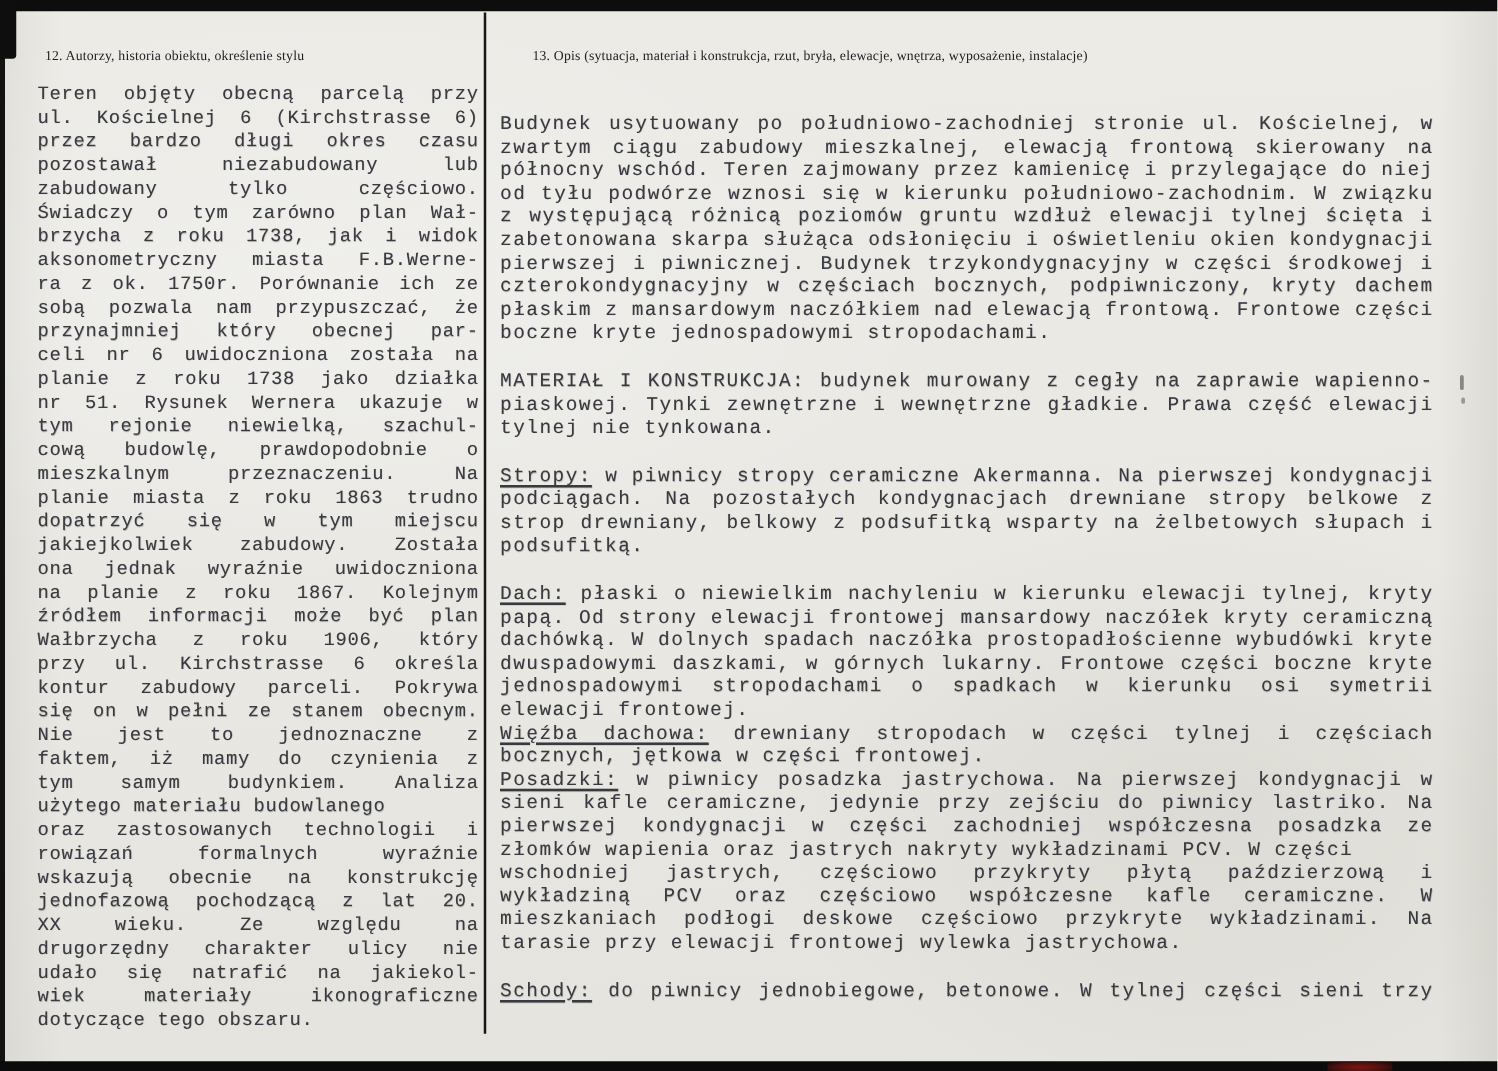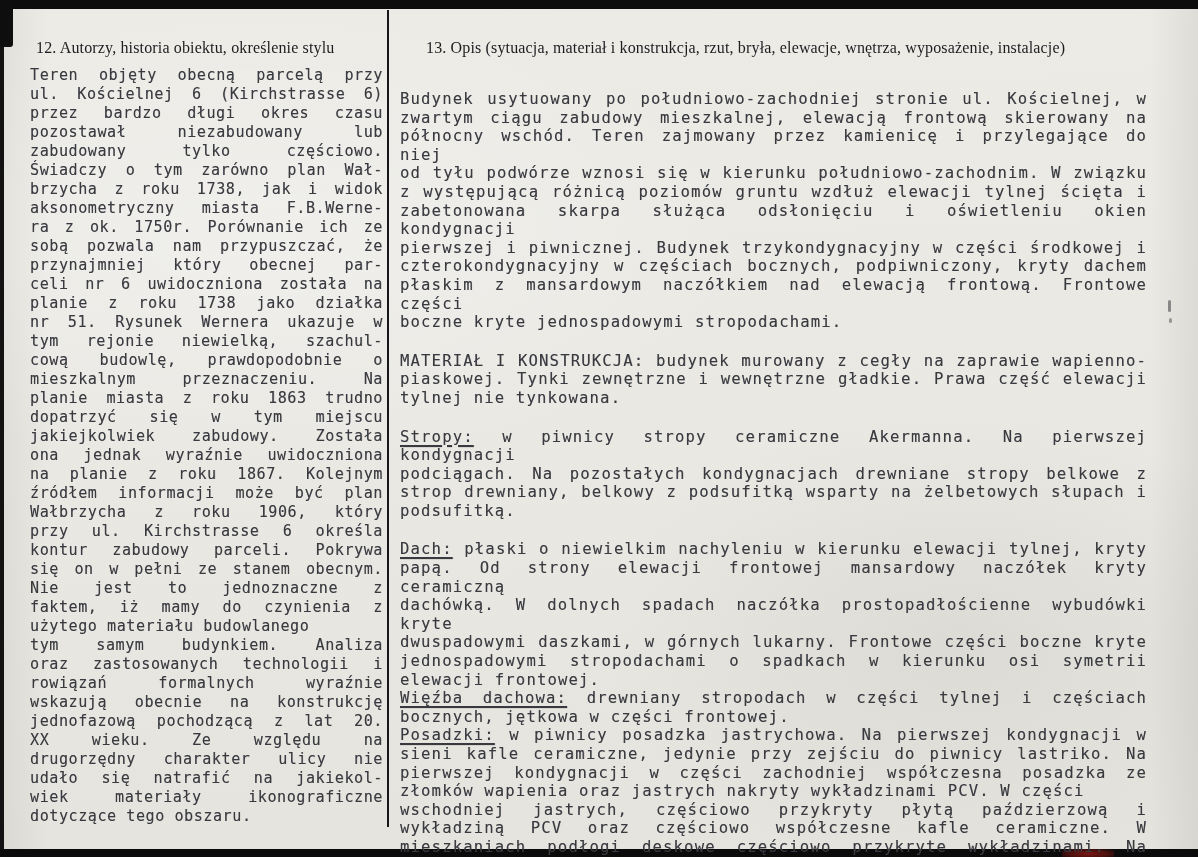--- a/index.html
+++ b/index.html
@@ -22,26 +22,26 @@
   .corner-mark{position:absolute;top:0;left:0;width:13px;height:47px;background:#0e0e0e;border-bottom-right-radius:3px;}
   .red-mark{position:absolute;top:849px;left:1062px;width:52px;height:8px;
     background:radial-gradient(ellipse at 50% 60%, #7a1714 0%, #4a100e 55%, rgba(20,8,8,0) 95%);}
   .speck1{position:absolute;left:1168px;top:300px;width:3px;height:12px;background:rgba(60,60,66,0.55);border-radius:2px;}
   .speck2{position:absolute;left:1169px;top:318px;width:3px;height:5px;background:rgba(60,60,66,0.45);border-radius:2px;}
   .divider{position:absolute;left:387px;top:10px;width:2px;height:817px;background:#17171a;}
 
   .col-header{
     position:absolute;top:39px;
     font-family:"Liberation Serif", serif;
-    font-size:16px;color:#1d1d20;letter-spacing:0.15px;white-space:nowrap;
+    font-size:11px;color:#1d1d20;letter-spacing:0.15px;white-space:nowrap;
   }
   .col-header.left{left:36px;}
   .col-header.right{left:399px;margin-left:27px;}
 
-  .body-text{color:#393a40;text-shadow:0.3px 0.3px 0.6px rgba(45,45,52,0.35);}
+  .body-text{color:#393a40;text-shadow:0.3px 0.3px 0.6px rgba(45,45,52,0.35);font-family:Liberation Mono, monospace;}
   .left-body{
     position:absolute;left:30px;top:66px;width:353px;
     font-size:15px;line-height:19px;letter-spacing:0.6px;
   }
   .right-body{
     position:absolute;left:400px;top:90px;width:747px;
     font-size:15.5px;line-height:18.6px;letter-spacing:1.2px;
   }
   .para{margin:0;}
   .para.gap{margin-top:20px;}
@@ -91,22 +91,22 @@
       <div class="line">jakiejkolwiek zabudowy. Została</div>
       <div class="line">ona jednak wyraźnie uwidoczniona</div>
       <div class="line">na planie z roku 1867. Kolejnym</div>
       <div class="line">źródłem informacji może być plan</div>
       <div class="line">Wałbrzycha z roku 1906, który</div>
       <div class="line">przy ul. Kirchstrasse 6 określa</div>
       <div class="line">kontur zabudowy parceli. Pokrywa</div>
       <div class="line">się on w pełni ze stanem obecnym.</div>
       <div class="line">Nie jest to jednoznaczne z</div>
       <div class="line">faktem, iż mamy do czynienia z</div>
+      <div class="line">tym samym budynkiem. Analiza</div>
       <div class="line noj">użytego materiału budowlanego</div>
-      <div class="line">tym samym budynkiem. Analiza</div>
       <div class="line">oraz zastosowanych technologii i</div>
       <div class="line">rowiązań formalnych wyraźnie</div>
       <div class="line">wskazują obecnie na konstrukcję</div>
       <div class="line">jednofazową pochodzącą z lat 20.</div>
       <div class="line">XX wieku. Ze względu na</div>
       <div class="line">drugorzędny charakter ulicy nie</div>
       <div class="line">udało się natrafić na jakiekol-</div>
       <div class="line">wiek materiały ikonograficzne</div>
       <div class="line noj">dotyczące tego obszaru.</div>
     </div>

